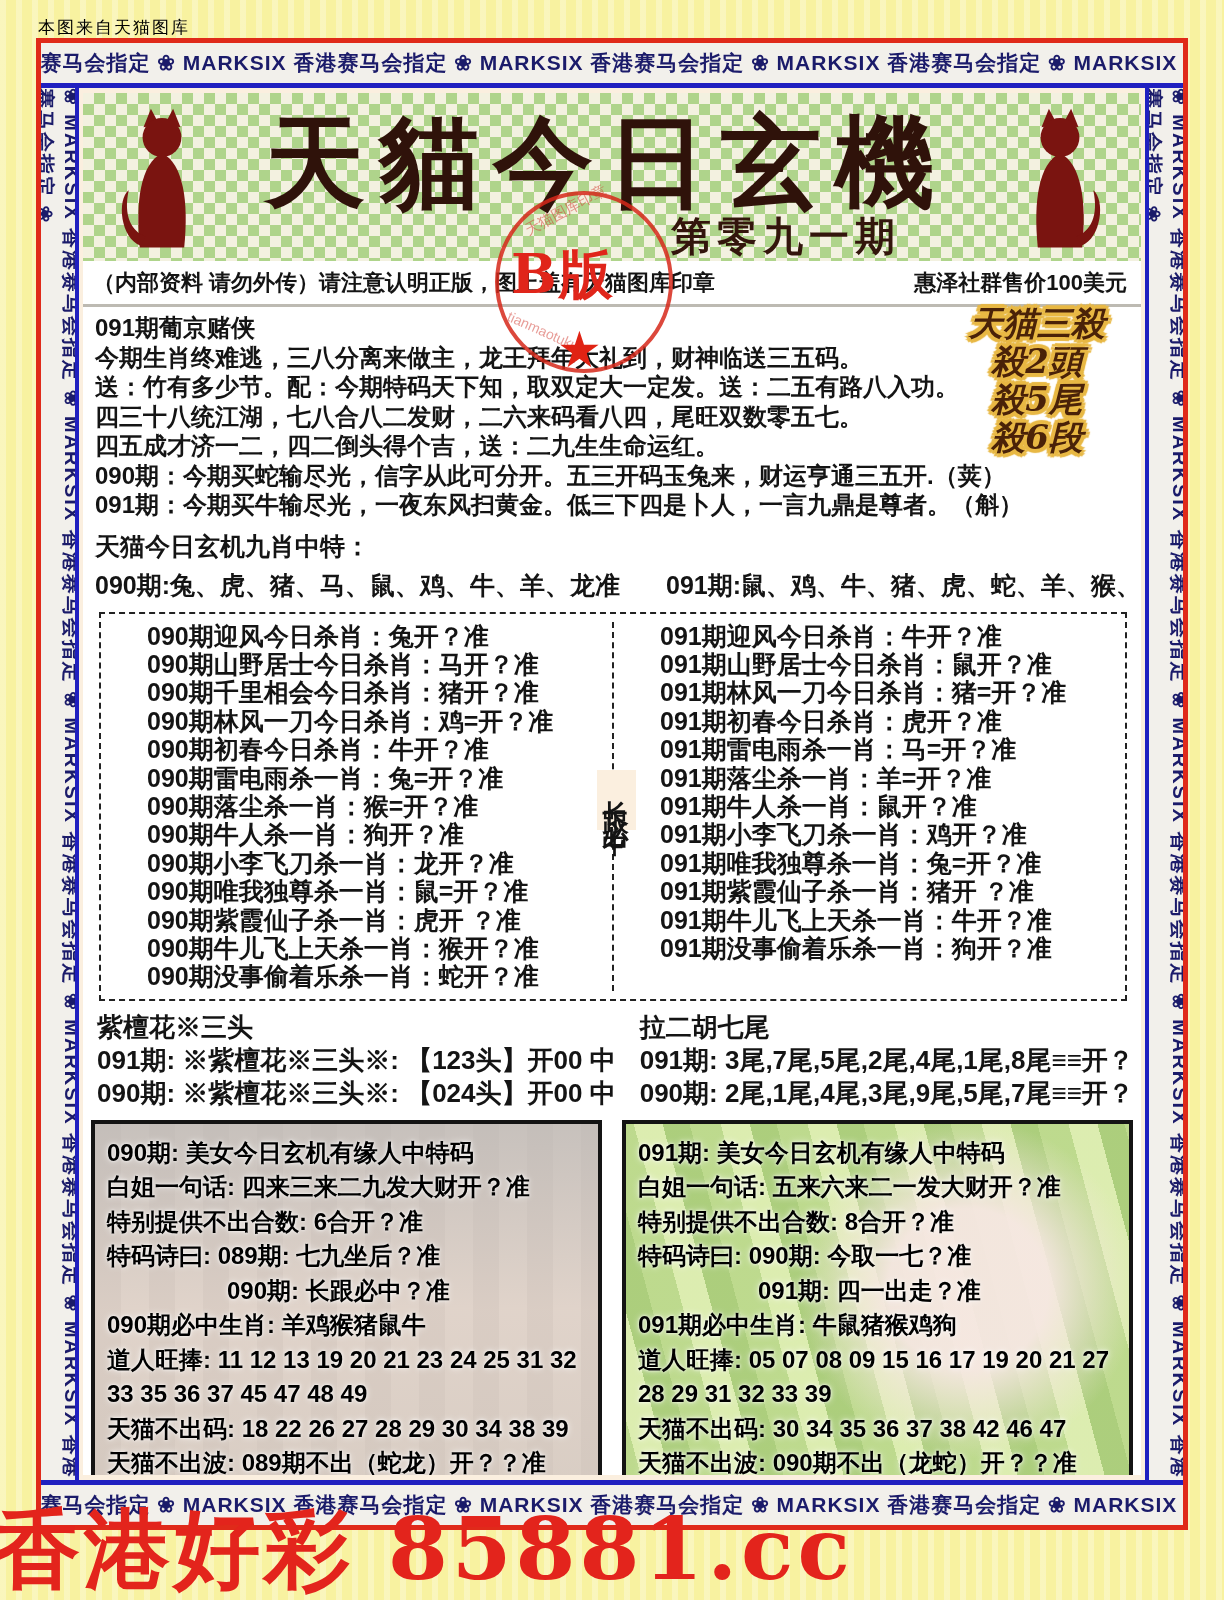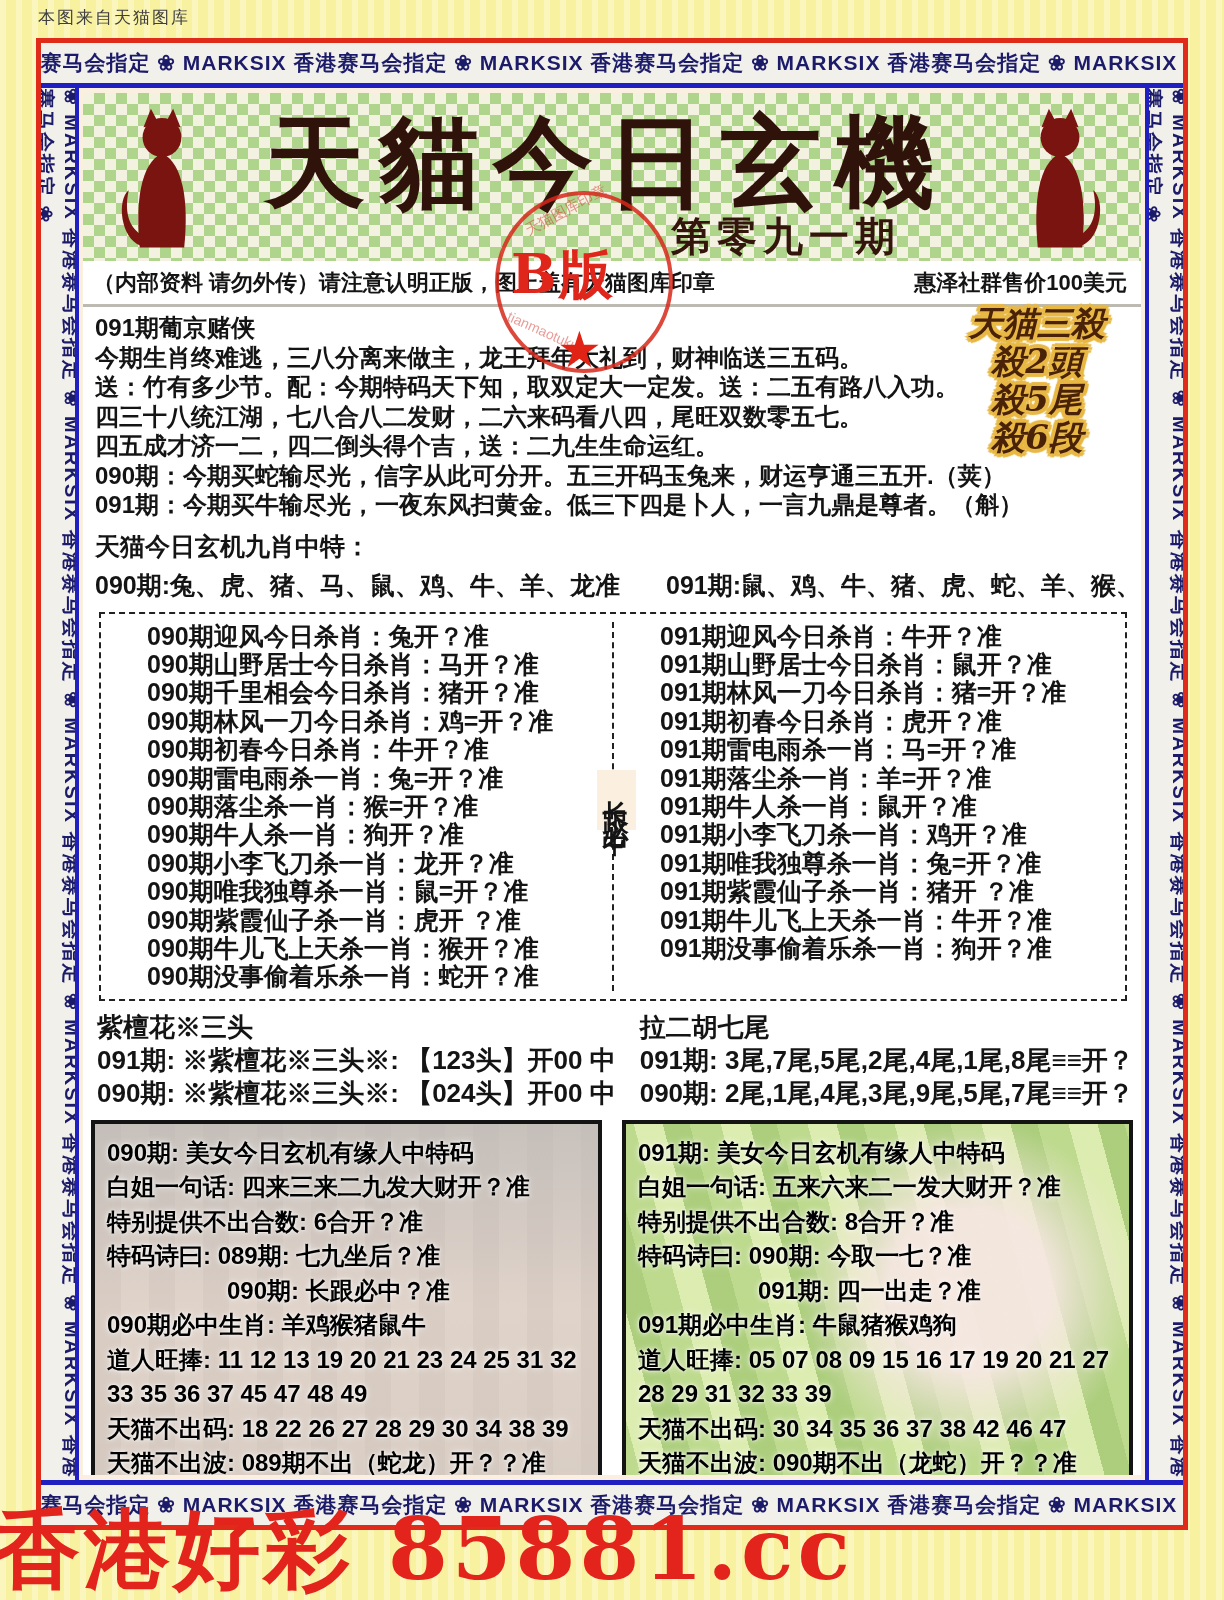--- a/index.html
+++ b/index.html
@@ -6,22 +6,22 @@
   html,body { width:1224px; height:1600px; }
   body {
     position: relative;
     overflow: hidden;
     font-family: "Liberation Sans", sans-serif;
     background:
       repeating-linear-gradient(90deg, rgba(255,255,255,.30) 0 6px, rgba(0,0,0,0) 6px 16px),
       #F8F2A0;
   }
   .corner-note {
-    position:absolute; left:38px; top:6px;
-    font-size:17px; color:#404040; letter-spacing:2px;
+    position:absolute; left:38px; top:16px;
+    font-size:17px; color:#000000; letter-spacing:2px;
   }
   
   .frame {
     position:absolute; left:36px; top:38px; width:1152px; height:1492px;
     border:5px solid #E02A1A; background:#FBEFDF;
   }
   .banner-h {
     position:absolute; left:0; right:0; height:45px;
     background:#F2F0EB; color:#1B1B6A; font-weight:bold;
     font-size:21px; white-space:nowrap; overflow:hidden;

